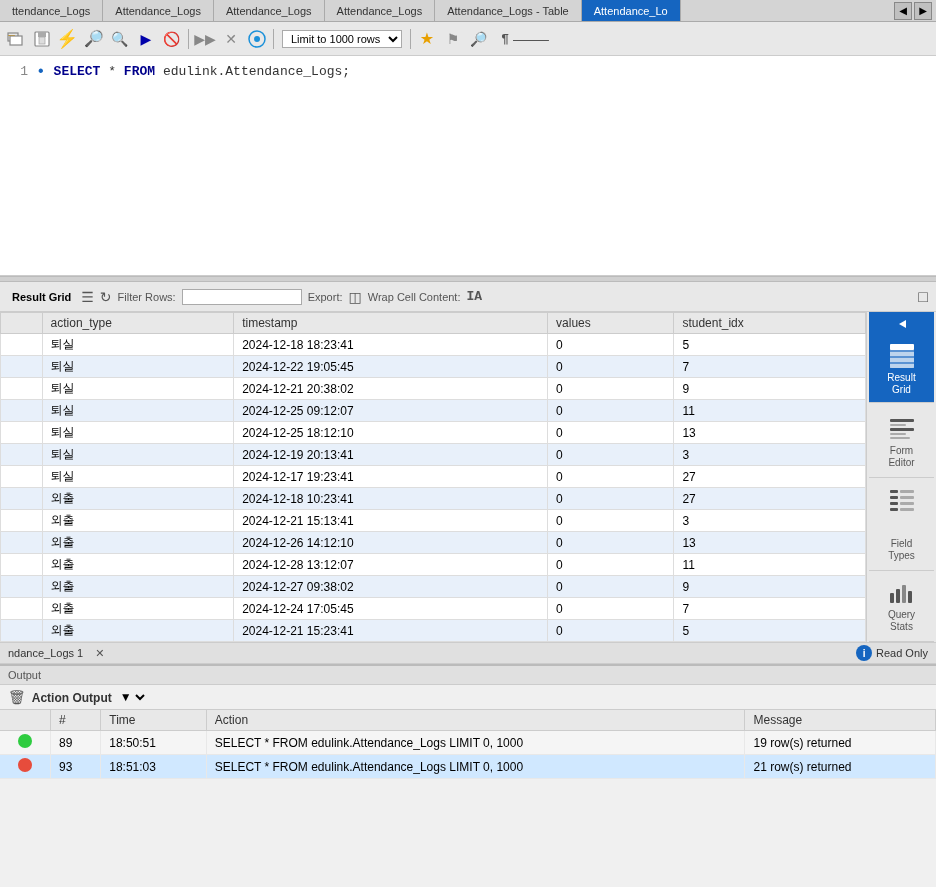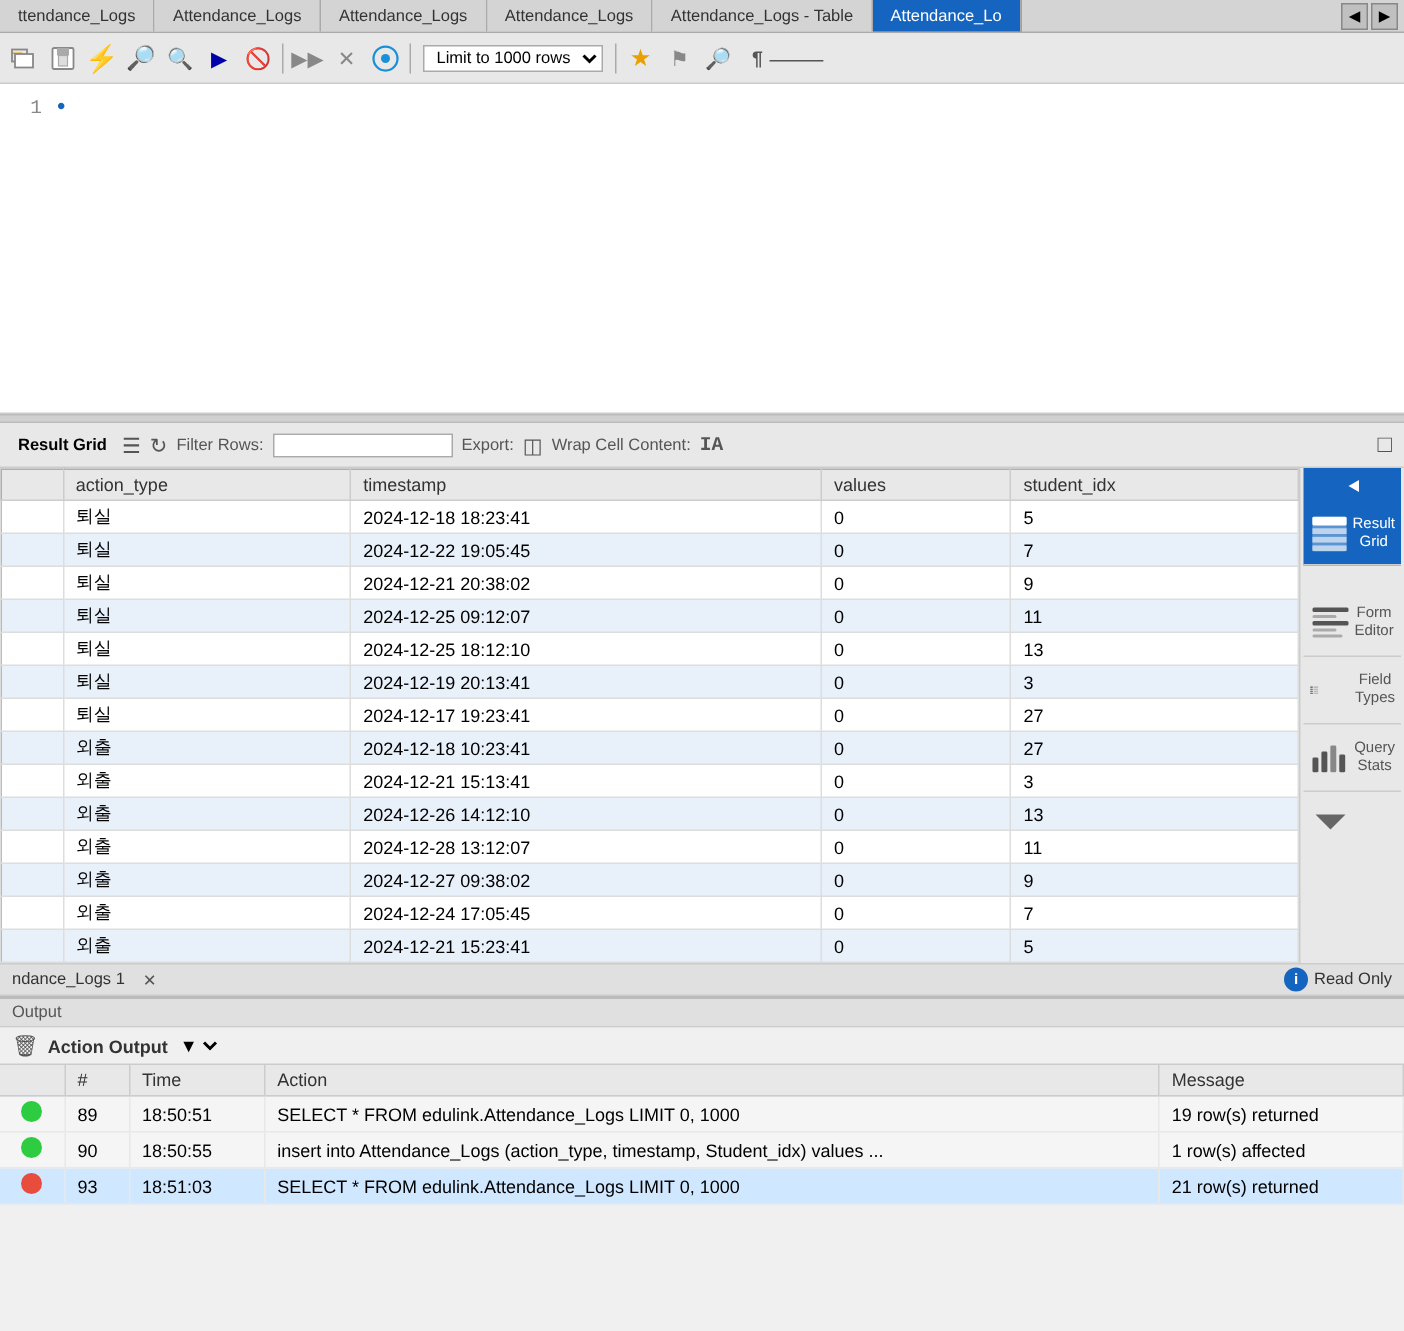--- a/index.html
+++ b/index.html
@@ -139,21 +139,21 @@
     .wrap-label { font-size: 11px; color: #555; }
 
     
     .main-content {
       display: flex;
       height: 330px;
     }
     .table-area {
       flex: 1;
       overflow: auto;
-      background: #4c1d95;
+      background: #84cc16;
     }
 
     
     .data-table {
       width: 100%;
       border-collapse: collapse;
       font-size: 12px;
     }
     .data-table th {
       background: #e8e8e8;
@@ -178,21 +178,21 @@
       background: #e8e8e8;
       border-left: 1px solid #ccc;
       display: flex;
       flex-direction: column;
       align-items: center;
       padding-top: 0;
     }
     .sidebar-icon {
       width: 65px;
       display: flex;
-      flex-direction: row;
+      flex-direction: column;
       align-items: center;
       padding: 6px 4px;
       cursor: pointer;
       border-bottom: 1px solid #ccc;
       font-size: 10px;
       color: #333;
       text-align: center;
       gap: 2px;
     }
     .sidebar-icon.active {
@@ -394,20 +394,26 @@
     <button class="toolbar-btn" style="color:#888; font-size:14px;">⚑</button>
     <button class="toolbar-btn" style="color:#555; font-size:14px;">🔎</button>
     <button class="toolbar-btn" style="color:#555; font-size:13px; font-weight:bold;">¶</button>
     <button class="toolbar-btn" style="color:#555; font-size:13px;">⸻</button>
   </div>
 
   <div class="sql-editor">
     <div class="sql-line">
       <span class="line-num">1</span>
       <span class="line-dot">•</span>
+      <span>
+        <span class="sql-keyword">SELECT</span>
+        <span class="sql-text"> * </span>
+        <span class="sql-keyword">FROM</span>
+        <span class="sql-table"> edulink.Attendance_Logs;</span>
+      </span>
     </div>
   </div>
 
   <div class="resize-handle"></div>
 
   <div class="result-toolbar">
     <button class="result-toolbar-btn active">Result Grid</button>
     <span style="font-size:14px; color:#555;">☰</span>
     <span style="font-size:14px; color:#555; cursor:pointer;">↻</span>
     <span class="filter-label">Filter Rows:</span>
@@ -544,21 +550,21 @@
       <div class="sidebar-icon active">
         <svg viewBox="0 0 28 28" fill="none" xmlns="http://www.w3.org/2000/svg">
           <rect x="2" y="2" width="24" height="24" rx="2" fill="white" opacity="0.3"></rect>
           <rect x="2" y="2" width="24" height="6" rx="1" fill="white"></rect>
           <rect x="2" y="10" width="24" height="4" fill="white" opacity="0.6"></rect>
           <rect x="2" y="16" width="24" height="4" fill="white" opacity="0.6"></rect>
           <rect x="2" y="22" width="24" height="4" fill="white" opacity="0.6"></rect>
         </svg>
         <span style="font-size:10px; color:#fff; line-height:1.2;">Result<br>Grid</span>
       </div>
-      <div class="sidebar-icon" style="padding-top:24px; padding-bottom:8px;">
+      <div class="sidebar-icon" style="padding-top:12px; padding-bottom:8px;">
         <svg viewBox="0 0 28 28" fill="none" xmlns="http://www.w3.org/2000/svg">
           <rect x="2" y="4" width="24" height="3" rx="1" fill="#555"></rect>
           <rect x="2" y="9" width="16" height="2" rx="1" fill="#aaa"></rect>
           <rect x="2" y="13" width="24" height="3" rx="1" fill="#555"></rect>
           <rect x="2" y="18" width="16" height="2" rx="1" fill="#aaa"></rect>
           <rect x="2" y="22" width="20" height="2" rx="1" fill="#aaa"></rect>
         </svg>
         <span style="font-size:10px; color:#555; line-height:1.2;">Form<br>Editor</span>
       </div>
       <div class="sidebar-icon" style="padding-top:8px; padding-bottom:8px;gap:24px;">
@@ -624,27 +630,20 @@
         </tr>
       </thead>
       <tbody id="output-tbody">
       <tr>
             <td style="text-align: center;"><span class="status-dot green"></span></td>
             <td>89</td>
             <td>18:50:51</td>
             <td>SELECT * FROM edulink.Attendance_Logs LIMIT 0, 1000</td>
             <td>19 row(s) returned</td>
           </tr>
-          <tr>
-            <td style="text-align: center;"><span class="status-dot green"></span></td>
-            <td>90</td>
-            <td>18:50:55</td>
-            <td>insert into Attendance_Logs (action_type, timestamp, Student_idx) values ...</td>
-            <td>1 row(s) affected</td>
-          </tr>
           <tr style="background: rgb(208, 232, 255);">
             <td style="text-align: center;"><span class="status-dot red"></span></td>
             <td>93</td>
             <td>18:51:03</td>
             <td>SELECT * FROM edulink.Attendance_Logs LIMIT 0, 1000</td>
             <td>21 row(s) returned</td>
           </tr>
         </tbody>
     </table>
   </div>

